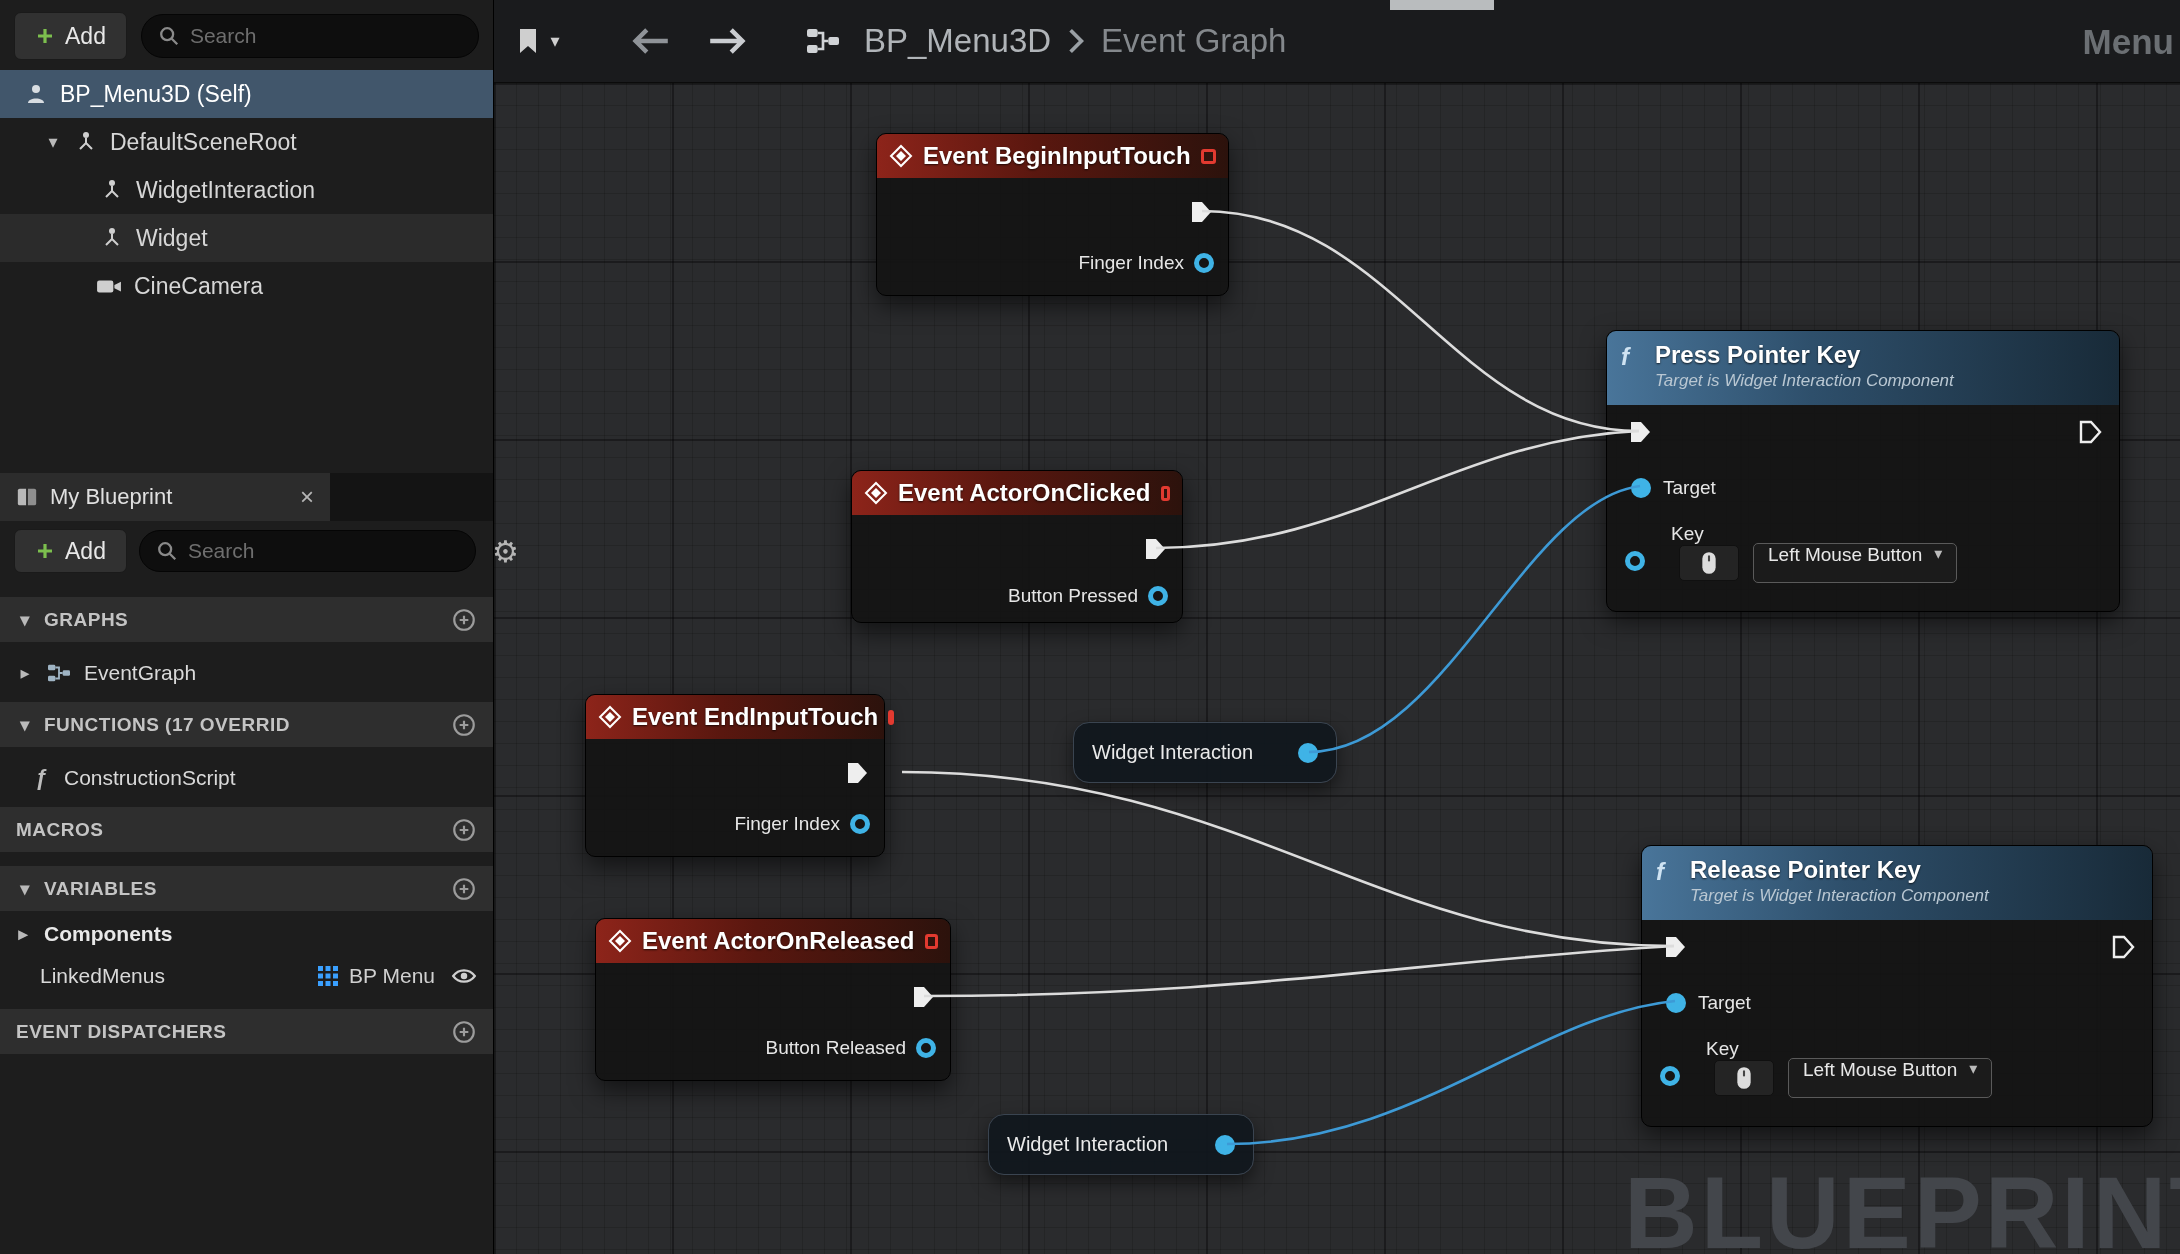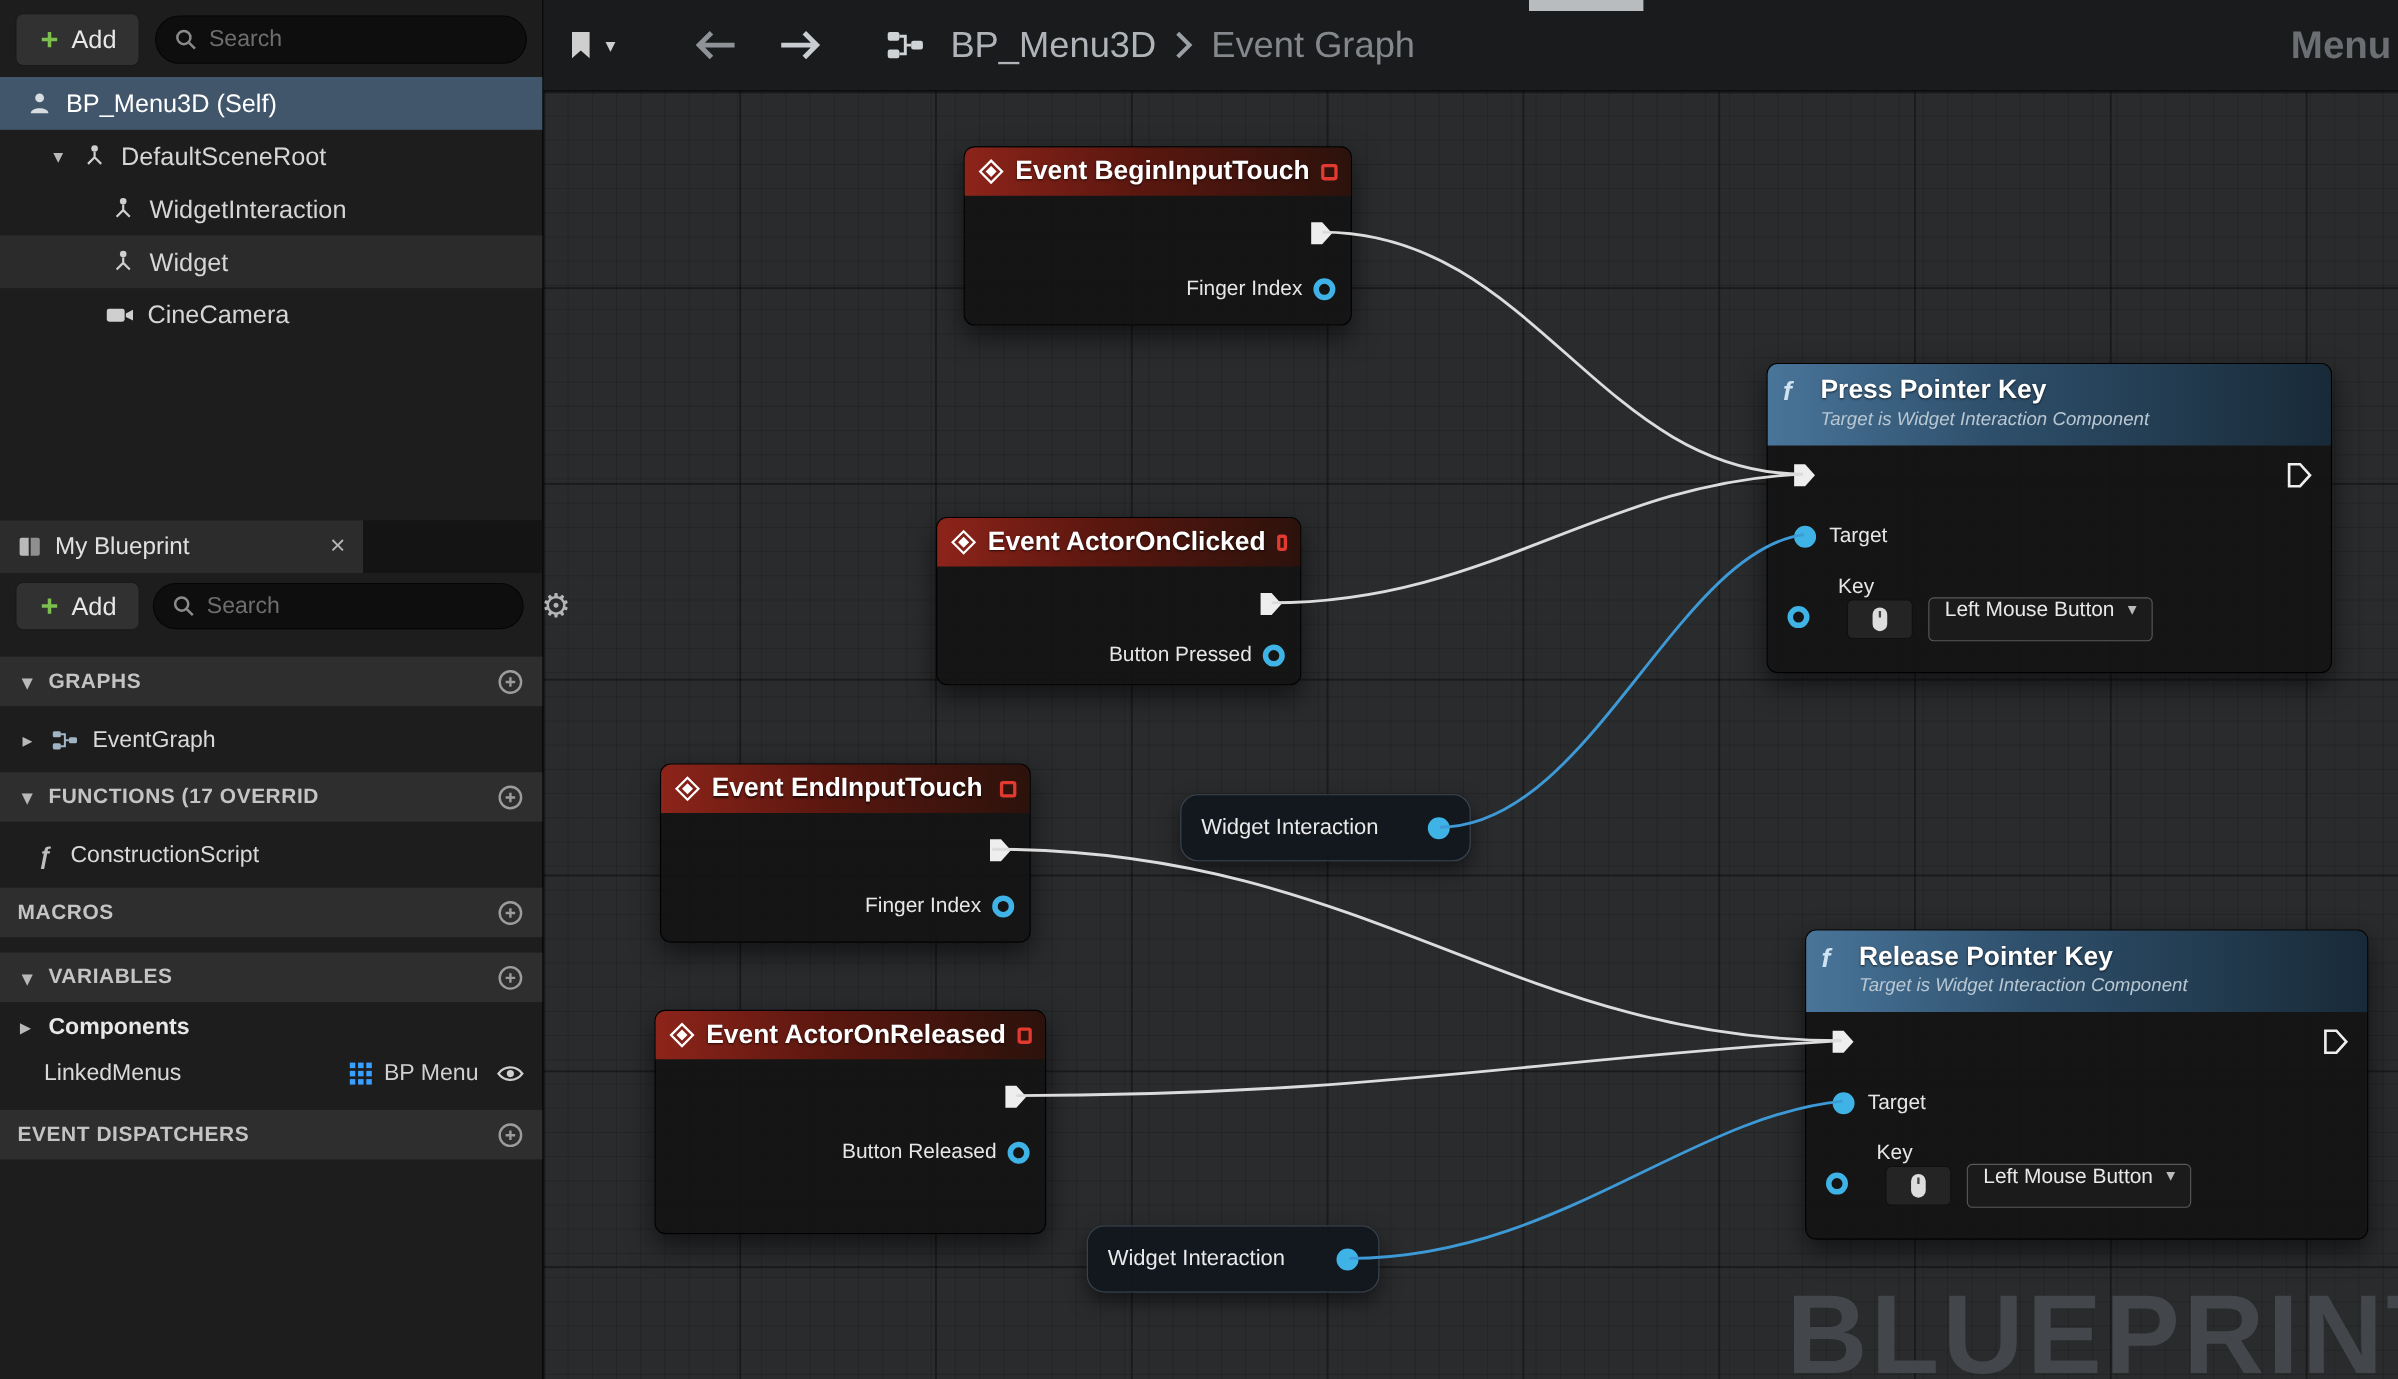--- a/index.html
+++ b/index.html
@@ -421,21 +421,21 @@
         <svg width="26" height="26" viewBox="0 0 26 26">
             <path d="M4 3 L14 3 L23 13 L14 23 L4 23 Z" fill="#eeeeee"></path>
           </svg>
       </span>
       <div class="pin-row-right" style="top:114px">
         <span class="pin-label">Button Pressed</span>
         <span class="pin-circle"></span>
       </div>
     </div>
 
-    <div class="node" style="left:106px; top:611px; width:337px; height:163px">
+    <div class="node" style="left:91px; top:611px; width:300px; height:163px">
       <div class="node-header event-header">
         <span class="icon">
           <svg width="24" height="24" viewBox="0 0 24 24">
               <path d="M12 2 L22 12 L12 22 L2 12 Z" fill="none" stroke="#fff" stroke-width="2"></path>
               <path d="M12 7 L17 12 L12 17 L7 12 Z" fill="#fff"></path>
             </svg>
         </span>
         <span class="node-title">Event EndInputTouch</span>
         <span class="delegate-pin"></span>
       </div>
@@ -443,21 +443,21 @@
         <svg width="26" height="26" viewBox="0 0 26 26">
             <path d="M4 3 L14 3 L23 13 L14 23 L4 23 Z" fill="#eeeeee"></path>
           </svg>
       </span>
       <div class="pin-row-right" style="top:118px">
         <span class="pin-label">Finger Index</span>
         <span class="pin-circle"></span>
       </div>
     </div>
 
-    <div class="node" style="left:101px; top:835px; width:356px; height:204px">
+    <div class="node" style="left:101px; top:835px; width:356px; height:163px">
       <div class="node-header event-header">
         <span class="icon">
           <svg width="24" height="24" viewBox="0 0 24 24">
               <path d="M12 2 L22 12 L12 22 L2 12 Z" fill="none" stroke="#fff" stroke-width="2"></path>
               <path d="M12 7 L17 12 L12 17 L7 12 Z" fill="#fff"></path>
             </svg>
         </span>
         <span class="node-title">Event ActorOnReleased</span>
         <span class="delegate-pin"></span>
       </div>

